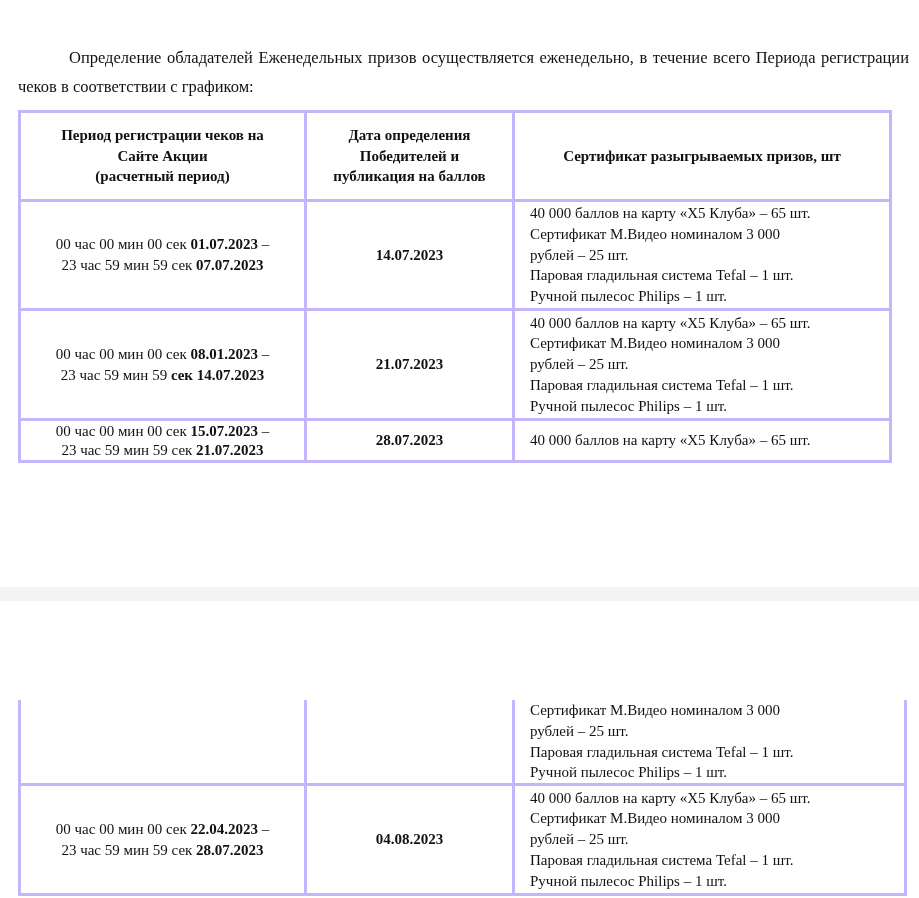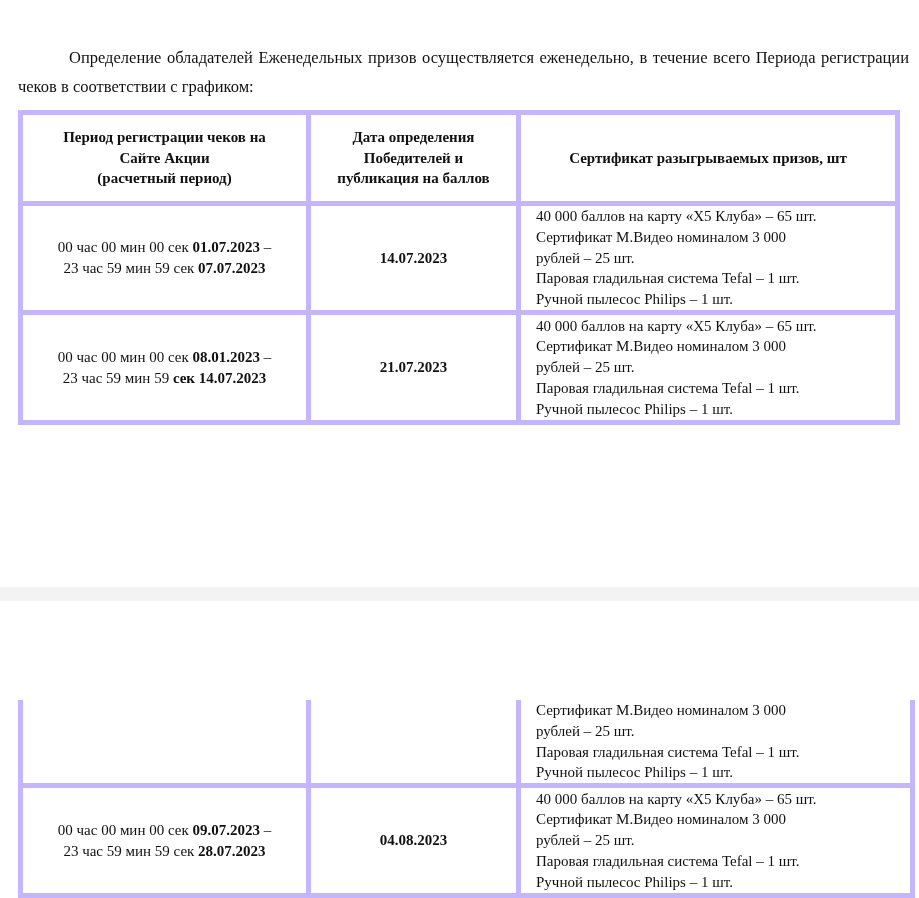--- a/index.html
+++ b/index.html
@@ -8,21 +8,21 @@
   .page { position: absolute; left: 0; width: 919px; background: #fff; }
   .page1 { top: 0; height: 582px; }
   .gap { position: absolute; left: 0; top: 587px; width: 919px; height: 14px; background: #f3f3f3; }
   .page2 { top: 601px; height: 297px; }
 
   .heading { position: absolute; left: 69px; top: 22px; font-weight: bold; font-size: 16.5px; white-space: nowrap; }
   .para { position: absolute; left: 18px; top: 43px; width: 891px; font-size: 16.5px; line-height: 29px;
           text-align: justify; text-align-last: left; text-indent: 51px; }
 
   table { border-collapse: collapse; position: absolute; table-layout: fixed; }
-  td { border: 5px solid #c4b5fd; font-size: 15px; line-height: 20.8px; padding: 0; vertical-align: middle; }
+  td { border: 3px solid #c4b5fd; font-size: 15px; line-height: 20.8px; padding: 0; vertical-align: middle; }
   .t1 { left: 18px; top: 110px; width: 864px; }
   .t2 { left: 18px; top: 700px; width: 864px; }
   .c1 { width: 283px; text-align: center; }
   .c2 { width: 205px; text-align: center; }
   .c3 { width: 374px; text-align: left; padding-left: 15px; }
   .hdr td { font-weight: bold; text-align: center; height: 86px; }
   .hdr td.c3 { padding-left: 0; }
   .b { font-weight: bold; }
   .prize-line { display: block; white-space: nowrap; }
   .t2 .first td { border-top: none; }
@@ -72,20 +72,30 @@
       <td class="c2 b">21.07.2023</td>
       <td class="c3">
         <span class="prize-line">40 000 баллов на карту «Х5 Клуба» – 65 шт.</span>
         <span class="prize-line">Сертификат М.Видео номиналом 3 000</span>
         <span class="prize-line">рублей – 25 шт.</span>
         <span class="prize-line">Паровая гладильная система Tefal – 1 шт.</span>
         <span class="prize-line">Ручной пылесос Philips – 1 шт.</span>
       </td>
     </tr>
 
+    <tr style="height:42px">
+      <td class="c1" style="line-height:19px">
+        <span>00 час 00 мин 00 сек </span><span class="b">15.07.2023</span><span> –</span><br>
+        <span>23 час 59 мин 59 сек </span><span class="b">21.07.2023</span>
+      </td>
+      <td class="c2 b">28.07.2023</td>
+      <td class="c3">
+        <span class="prize-line">40 000 баллов на карту «Х5 Клуба» – 65 шт.</span>
+      </td>
+    </tr>
   </tbody>
     </table>
 </div>
 
 <div class="gap"></div>
 
 <div class="page page2">
   <table class="t2" style="top:99px">
     <tbody>
         <tr class="first" style="height:84px">
@@ -93,21 +103,21 @@
       <td class="c2"></td>
       <td class="c3" style="vertical-align:top">
         <span class="prize-line">Сертификат М.Видео номиналом 3 000</span>
         <span class="prize-line">рублей – 25 шт.</span>
         <span class="prize-line">Паровая гладильная система Tefal – 1 шт.</span>
         <span class="prize-line">Ручной пылесос Philips – 1 шт.</span>
       </td>
     </tr>
     <tr style="height:110px">
       <td class="c1">
-        <span>00 час 00 мин 00 сек </span><span class="b">09.07.2023</span><span> –</span><br>
+        <span>00 час 00 мин 00 сек </span><span class="b">22.04.2023</span><span> –</span><br>
         <span>23 час 59 мин 59 сек </span><span class="b">28.07.2023</span>
       </td>
       <td class="c2 b">04.08.2023</td>
       <td class="c3">
         <span class="prize-line">40 000 баллов на карту «Х5 Клуба» – 65 шт.</span>
         <span class="prize-line">Сертификат М.Видео номиналом 3 000</span>
         <span class="prize-line">рублей – 25 шт.</span>
         <span class="prize-line">Паровая гладильная система Tefal – 1 шт.</span>
         <span class="prize-line">Ручной пылесос Philips – 1 шт.</span>
       </td>

